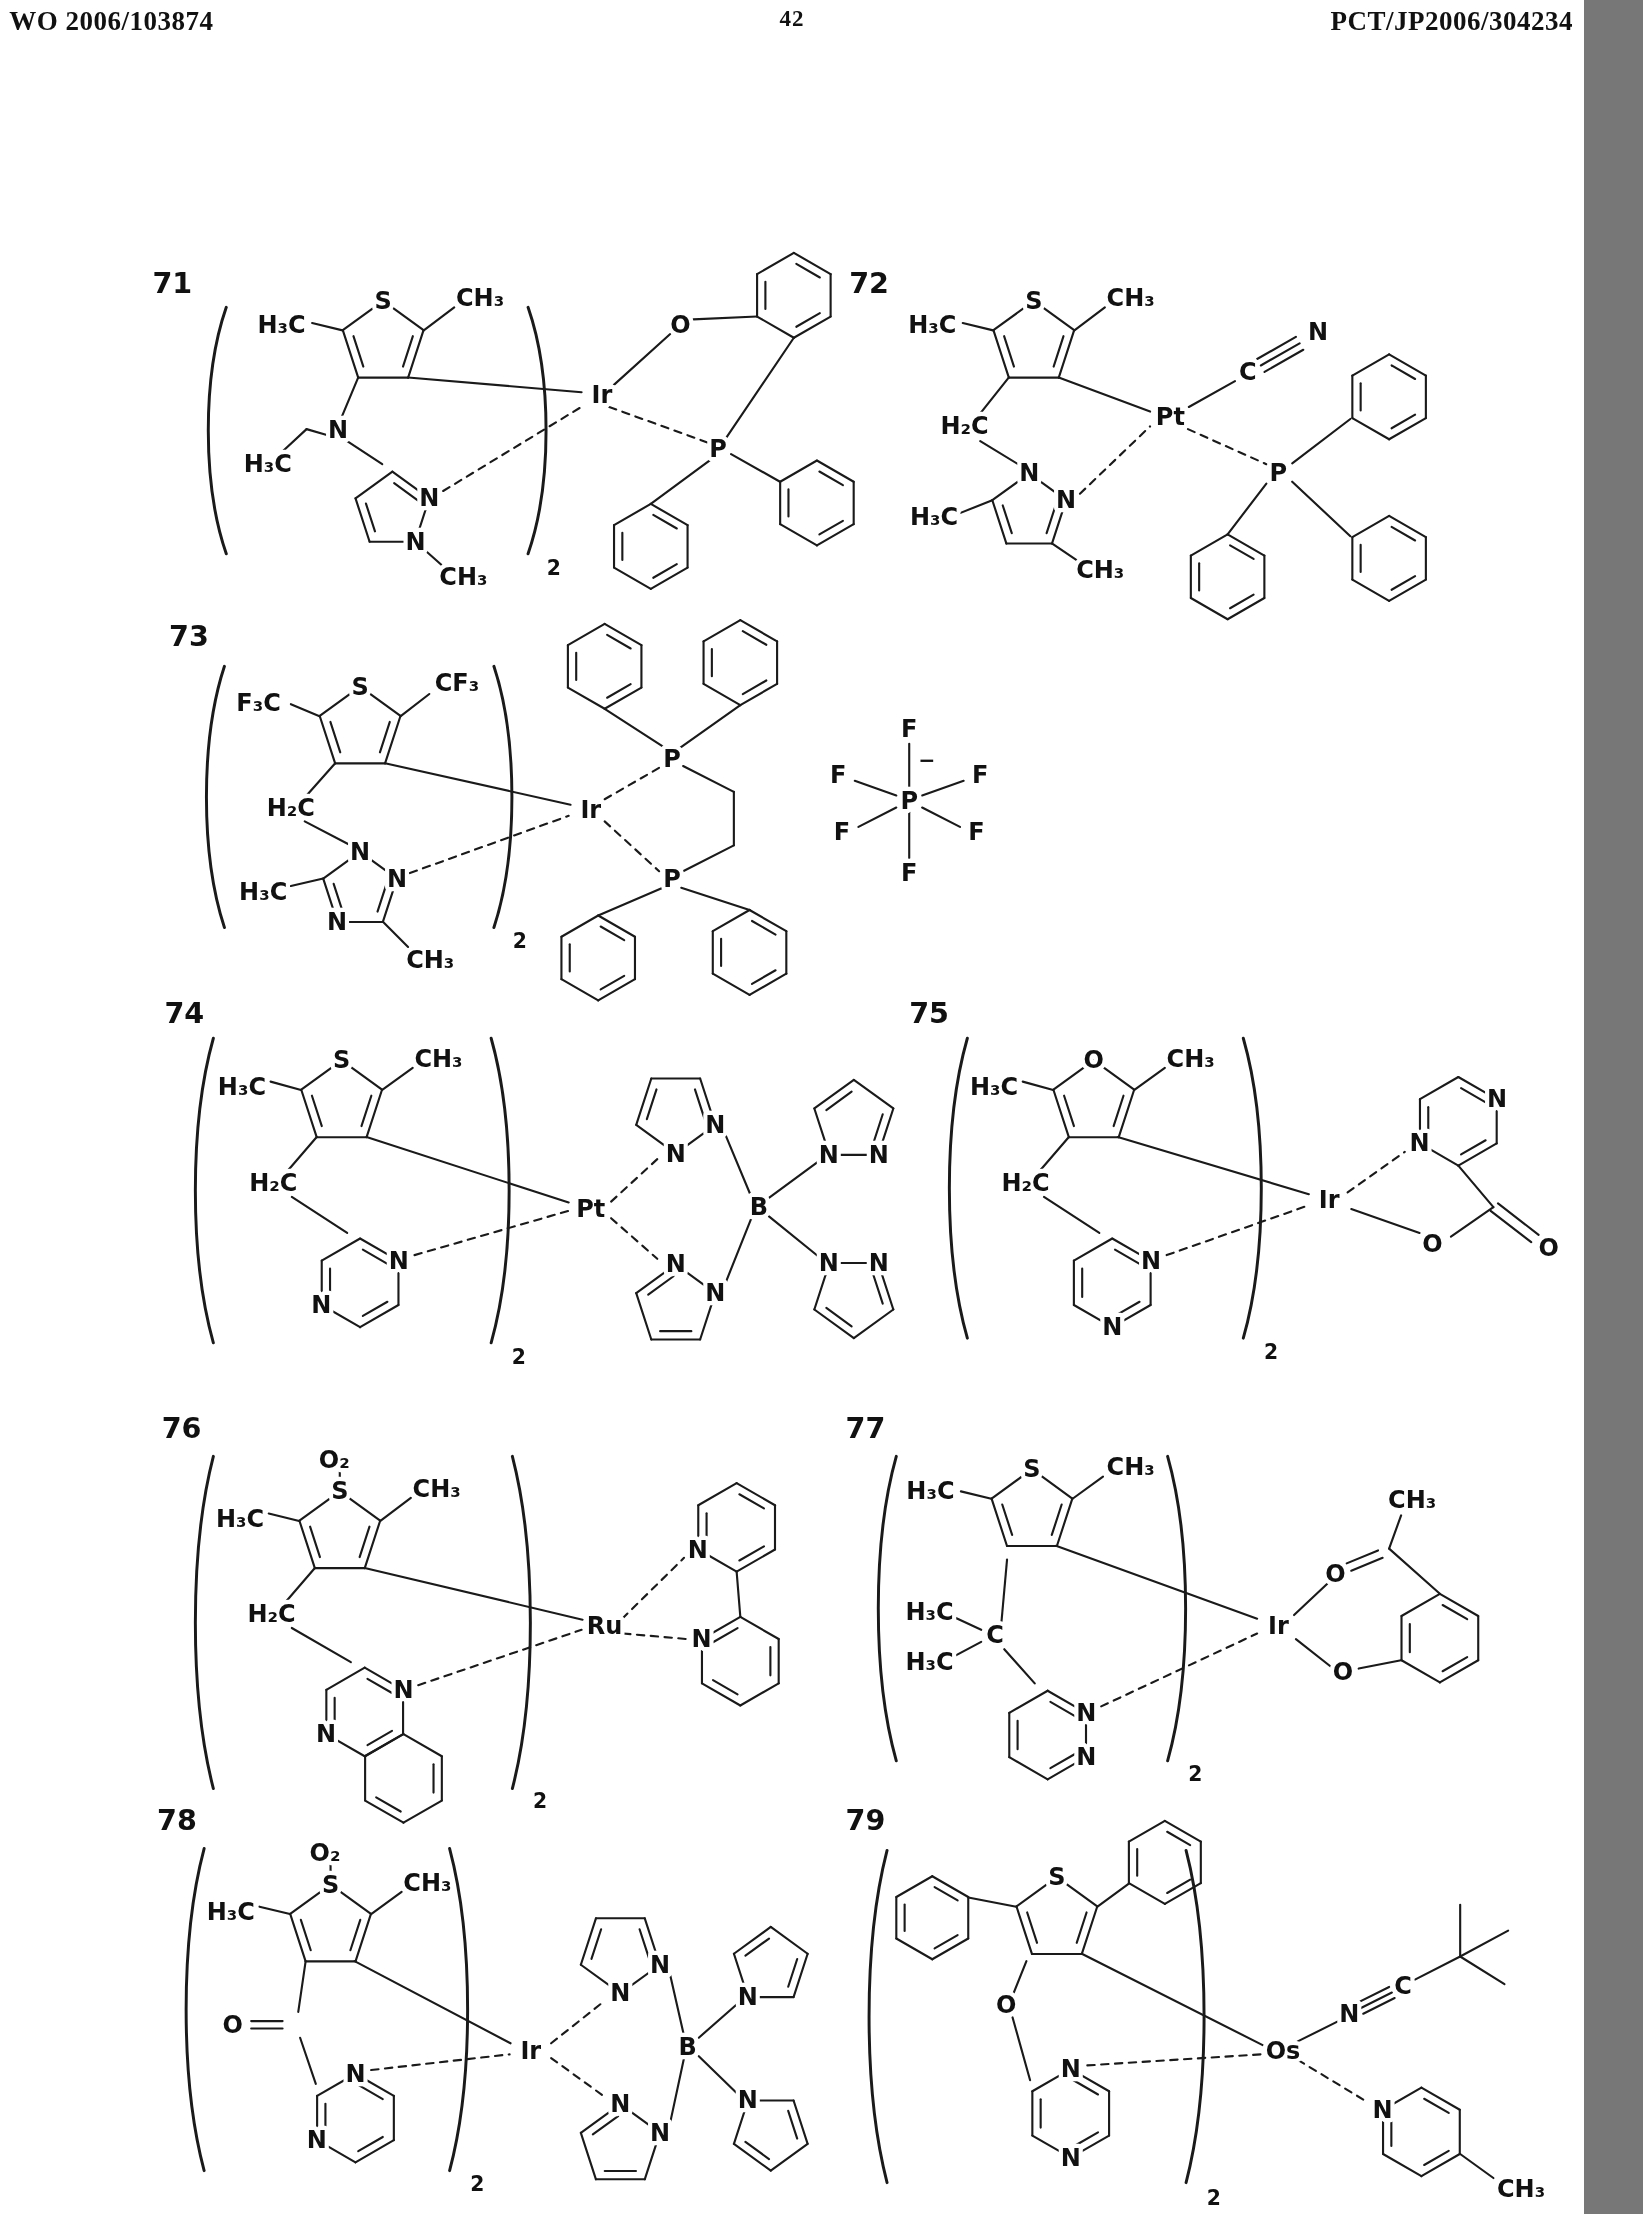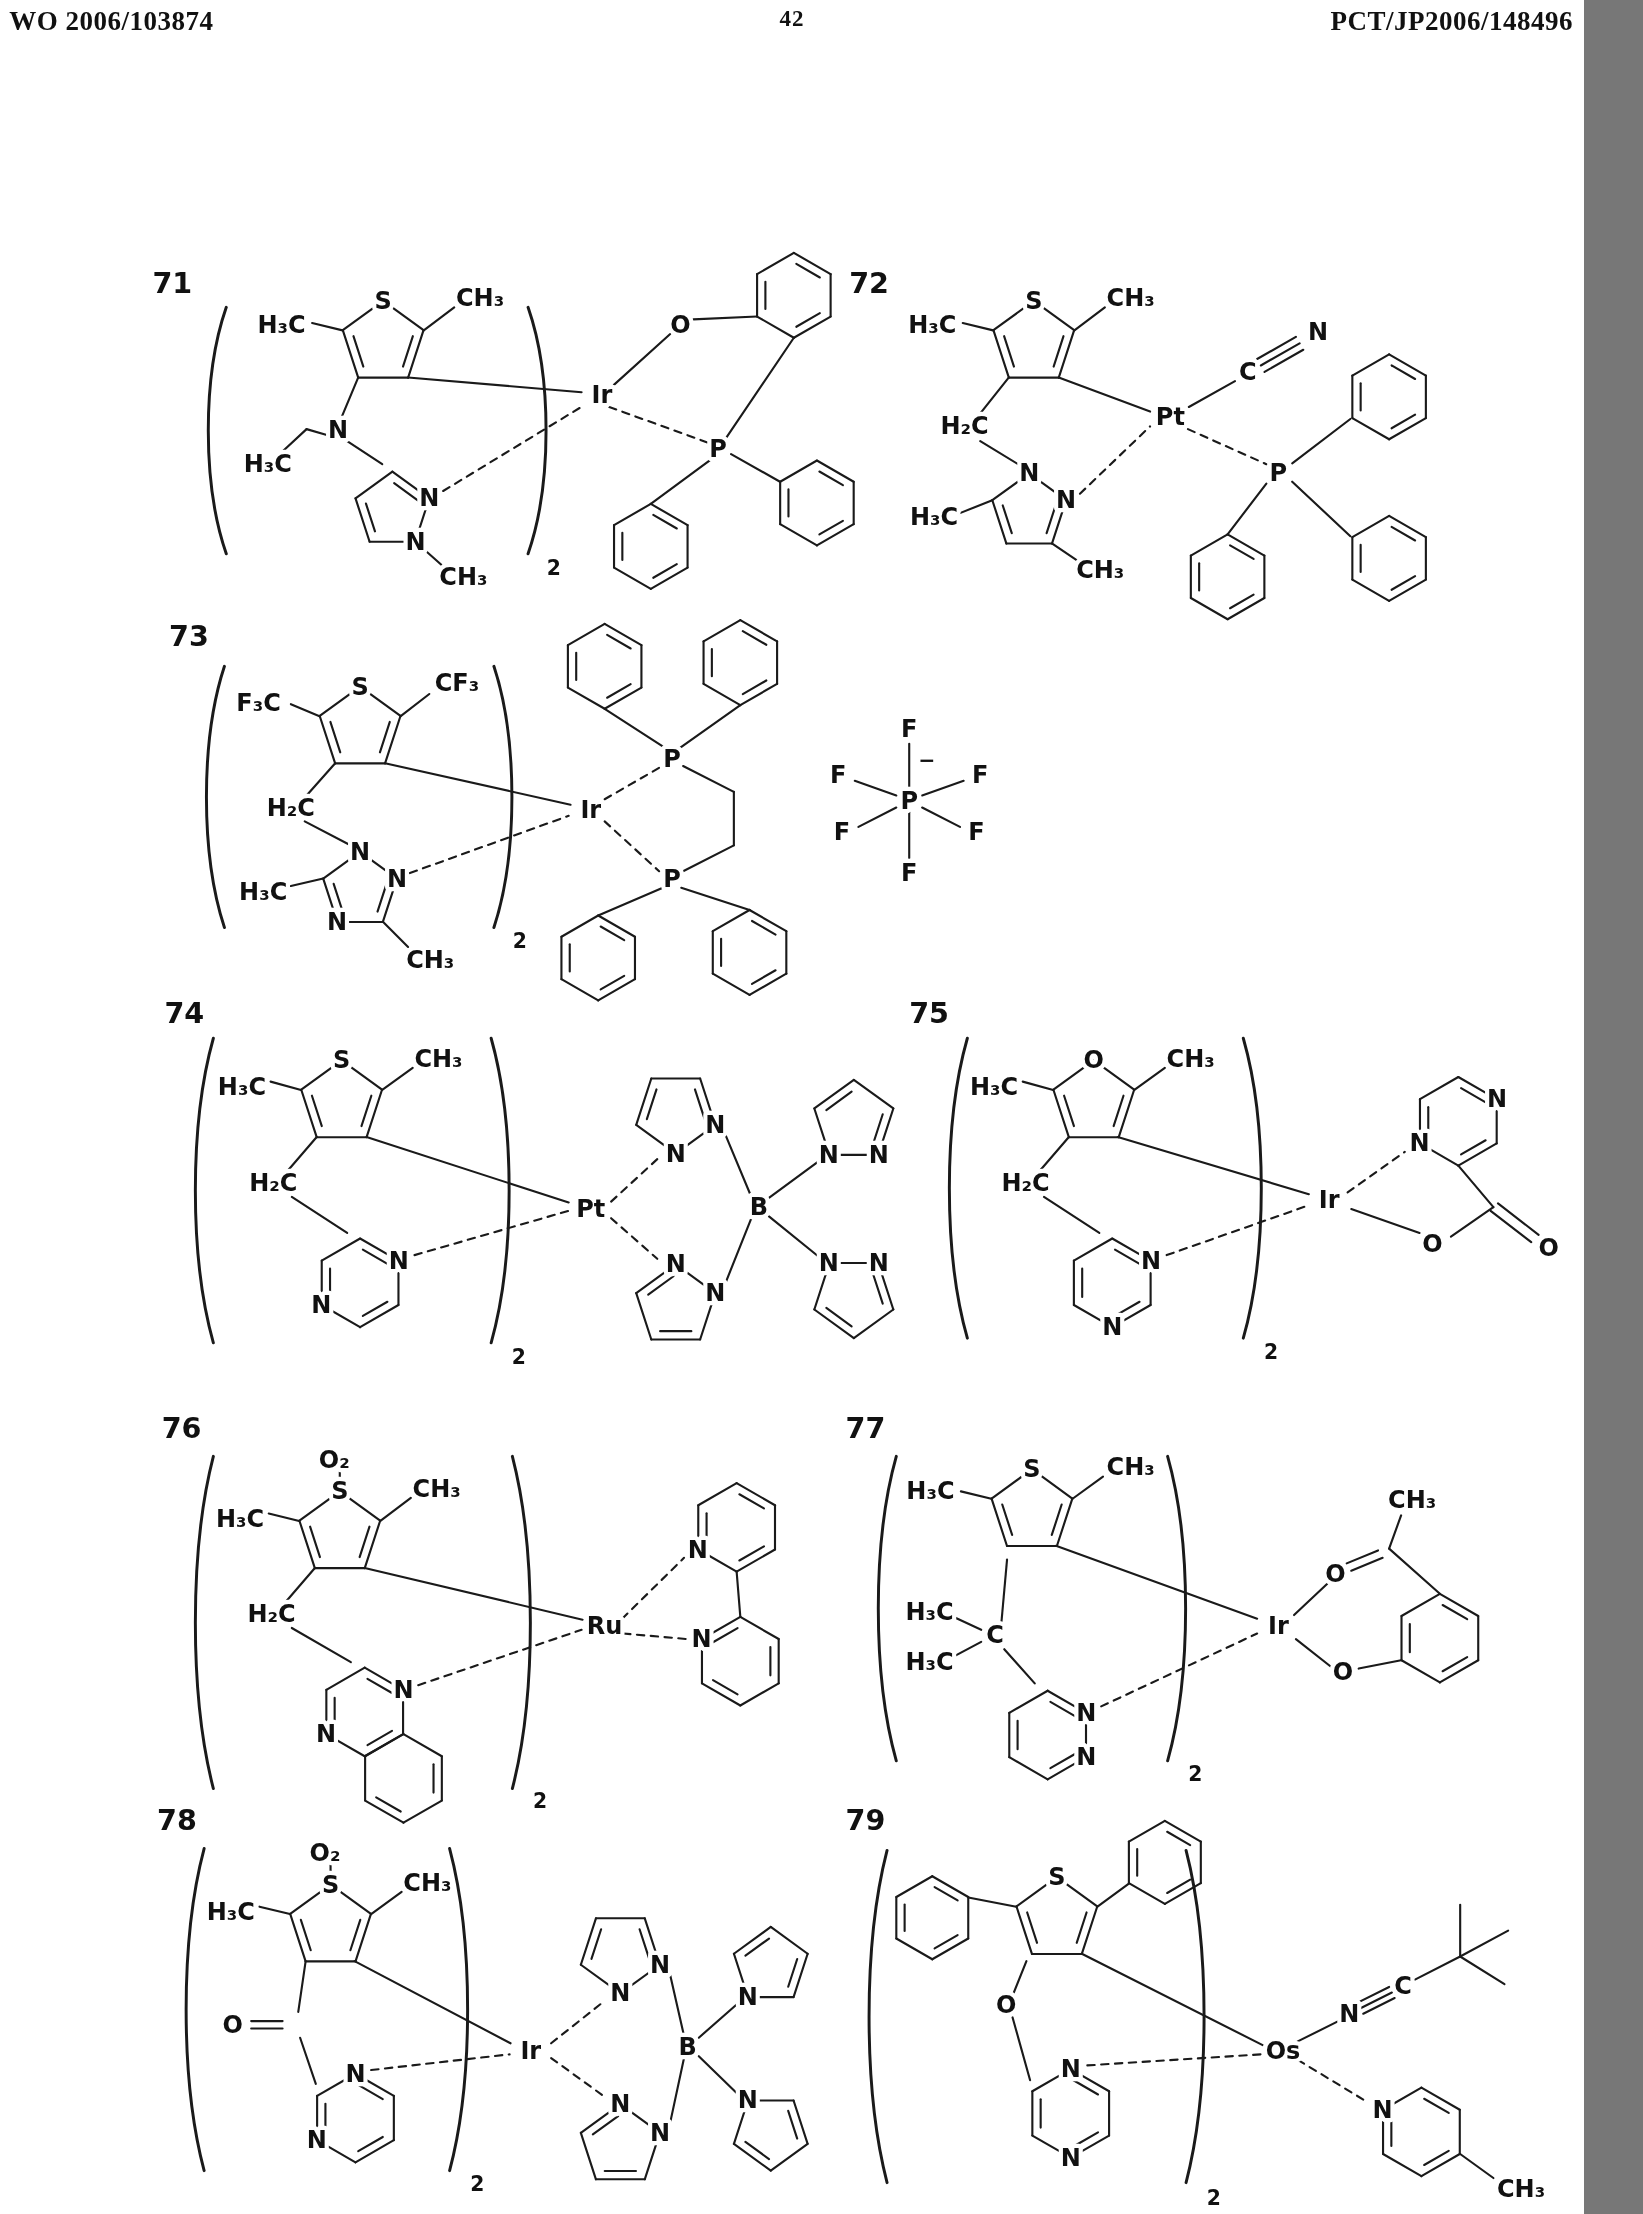--- a/index.html
+++ b/index.html
@@ -17,21 +17,21 @@
         paint-order:stroke;stroke:#ffffff;stroke-width:9px;stroke-linejoin:round;}
   .sub{font:bold 22px "DejaVu Sans",sans-serif;fill:#111;text-anchor:middle;dominant-baseline:central;}
   .numlabel{font:bold 31px "DejaVu Sans",sans-serif;fill:#111;}
 </style>
 </head>
 <body>
 
 <div class="page">
   <div class="hdr left">WO 2006/103874</div>
   <div class="hdr center">42</div>
-  <div class="hdr right">PCT/JP2006/148496</div>
+  <div class="hdr right">PCT/JP2006/304234</div>
   <svg id="structures-svg" width="1644" height="2214" viewBox="0 0 1781 2399" xmlns="http://www.w3.org/2000/svg">
       <g>
         <path d="M 245 333 C 219 407.76 219 525.24 245 600" class="paren"></path>
         <path d="M 572 333 C 598 407.76 598 525.24 572 600" class="paren"></path>
         <line x1="415" y1="326" x2="458.74859974957707" y2="357.7852182587524" class="bond"></line>
         <line x1="458.74859974957707" y1="357.7852182587524" x2="442.03812160545374" y2="409.2147817412476" class="bond"></line>
         <line x1="442.03812160545374" y1="409.2147817412476" x2="387.96187839454626" y2="409.2147817412476" class="bond"></line>
         <line x1="387.96187839454626" y1="409.2147817412476" x2="371.25140025042293" y2="357.7852182587524" class="bond"></line>
         <line x1="371.25140025042293" y1="357.7852182587524" x2="415" y2="326" class="bond"></line>
         <line x1="447.1812050369785" y1="364.261386736227" x2="436.4864990247396" y2="397.17630736502394" class="bond"></line>

